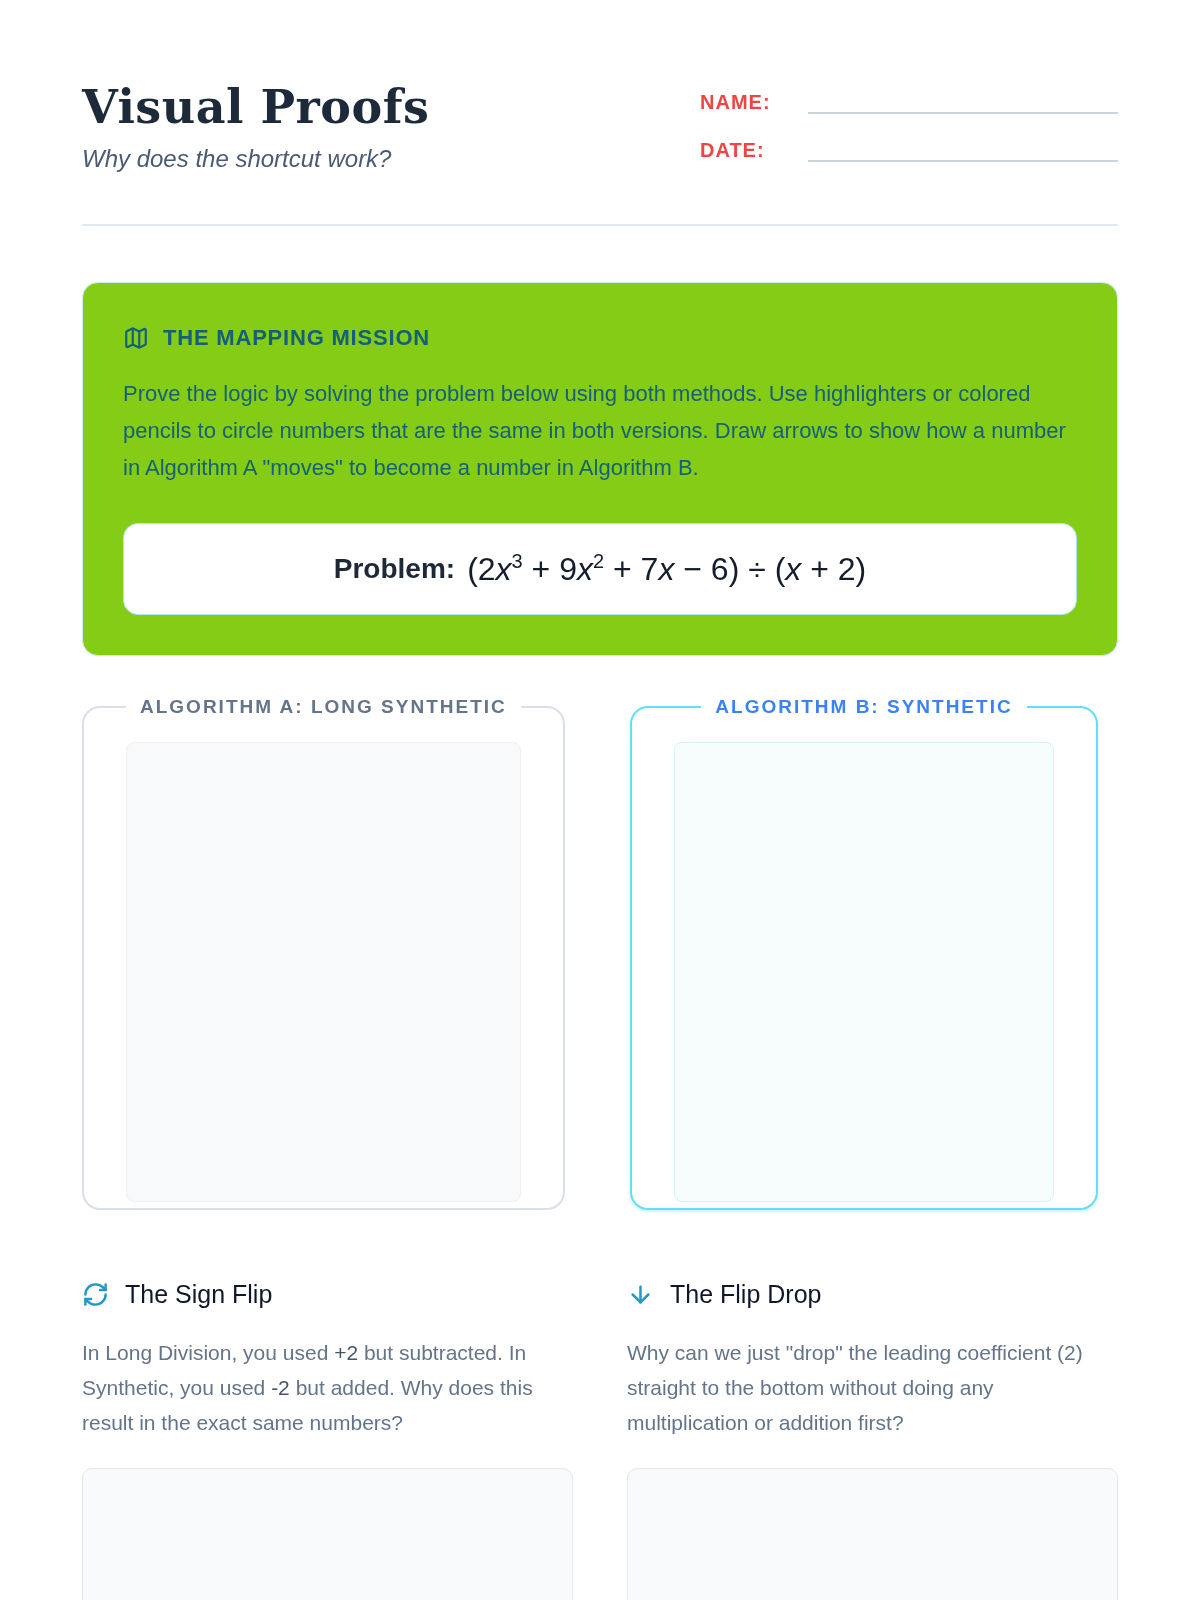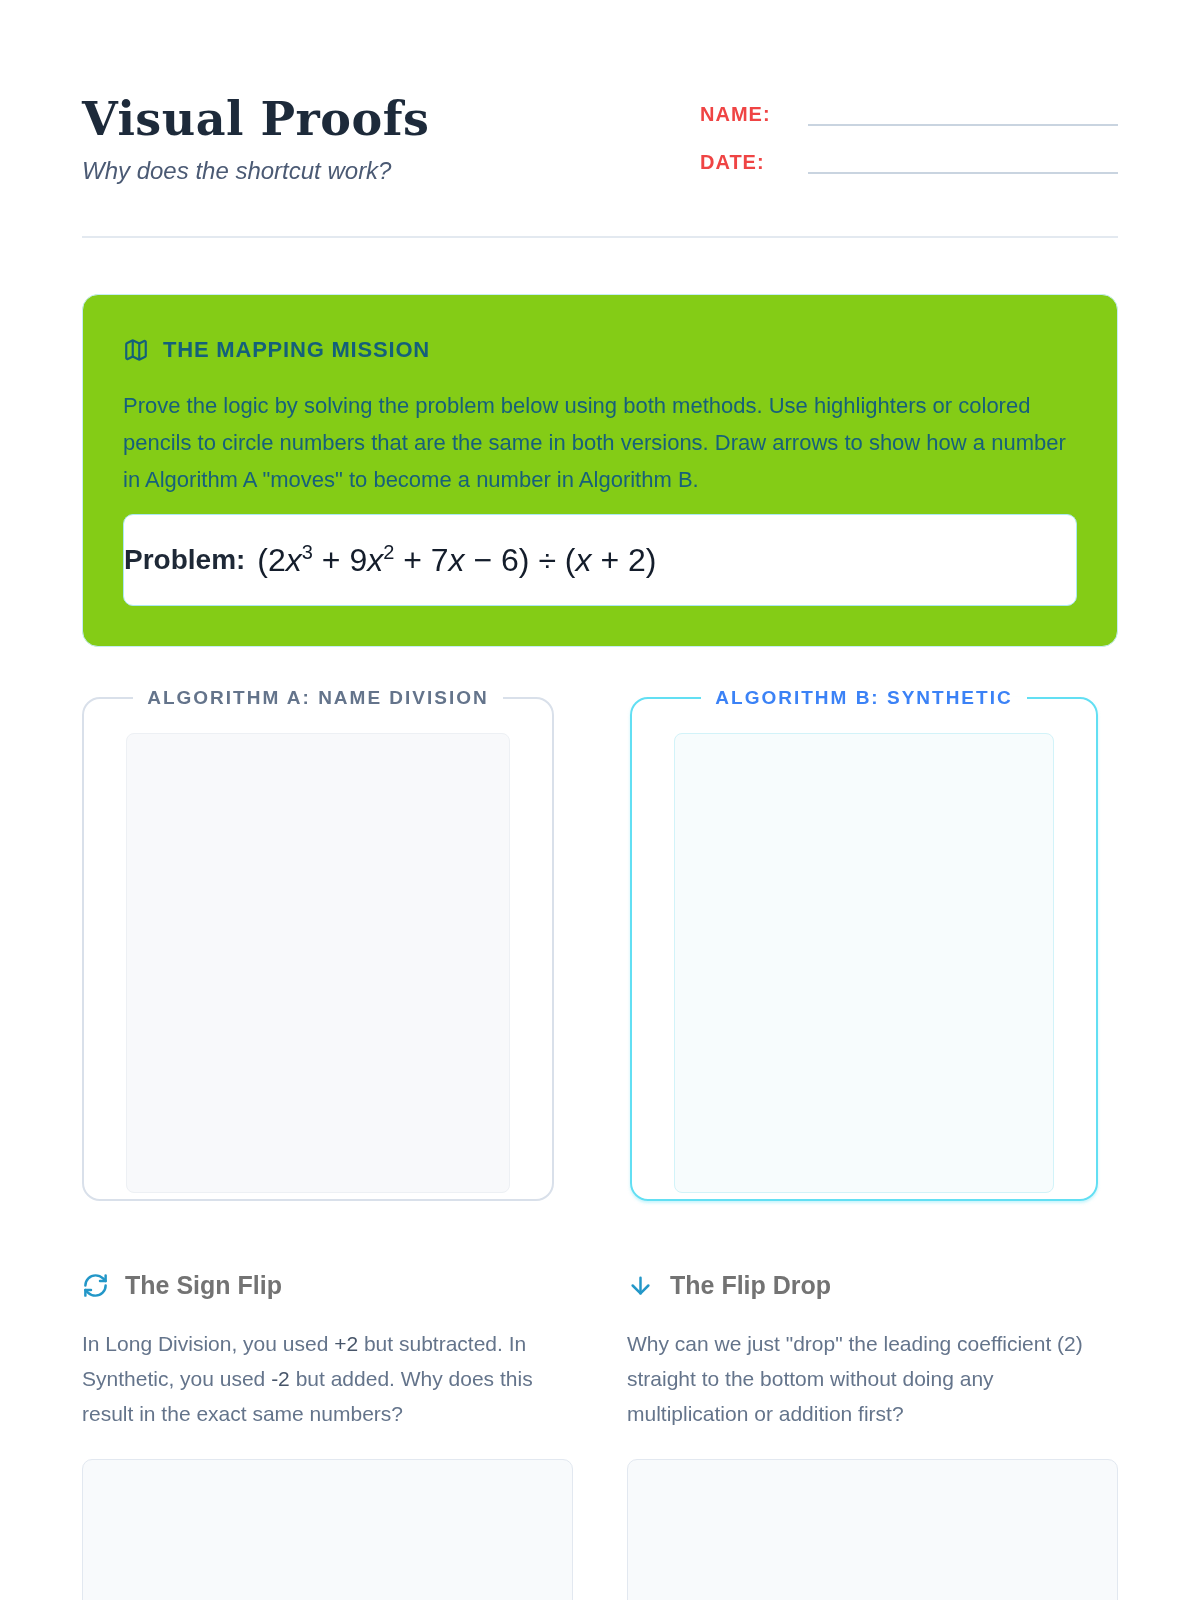--- a/index.html
+++ b/index.html
@@ -1,21 +1,21 @@
 <!DOCTYPE html>
 <html><head>
 <meta charset="utf-8">
 <style>
   * { margin:0; padding:0; box-sizing:border-box; }
   html,body { background:#fff; }
   .page {
     position:relative; width:1196px; height:1600px; margin:0 auto;
     background:#ffffff; overflow:hidden;
     font-family:"Liberation Sans", sans-serif; color:#1d2a3a;
-    padding:16px 80px;
+    padding:4px 80px;
   }
   
   .header { display:flex; justify-content:space-between; align-items:flex-start; padding-top:78px; }
   .doc-title {
     font-family:"DejaVu Serif", serif; font-weight:700; font-size:46px;
     color:#1d2a3a; line-height:1.1; letter-spacing:0.5px;
   }
   .doc-subtitle {
     margin-top:12px; font-style:italic; font-size:24px; color:#4b5a74;
   }
@@ -36,23 +36,23 @@
   .mission-head { display:flex; align-items:center; gap:14px; }
   .mission-title {
     font-size:22px; font-weight:700; color:#14607a; letter-spacing:0.8px;
   }
   .mission-body {
     margin-top:24px; font-size:22px; line-height:37px; color:#17607a;
   }
   .seg-bold { font-weight:400; }
   .seg-italic { font-style:italic; }
   .problem-box {
-    margin-top:16px; background:#ffffff; border:1px solid #abe8f2;
-    border-radius:10px; height:92px;
-    display:flex; align-items:center; justify-content:flex-start; gap:12px;
+    margin-top:37px; background:#ffffff; border:1px solid #abe8f2;
+    border-radius:15px; height:92px;
+    display:flex; align-items:center; justify-content:center; gap:12px;
   }
   .problem-label { font-size:28px; font-weight:700; color:#1e2836; }
   .problem-expr {
     font-family:Liberation Sans, sans-serif; font-size:32px; color:#141d2b;
   }
   .problem-expr sup { font-size:20px; line-height:0; }
 
   
   .algo-grid {
     margin-top:40px; display:grid; grid-template-columns:472px 468px;
@@ -72,21 +72,21 @@
   .work-area { margin-top:24px; height:460px; border-radius:8px; }
   .algo-a .work-area { background:#f8f9fb; border:1px solid #edf0f4; }
   .algo-b .work-area { background:#f7fcfd; border:1px solid #d2f3f9; }
 
   
   .q-grid {
     margin-top:70px; display:grid; grid-template-columns:1fr 1fr;
     column-gap:54px;
   }
   .q-head { display:flex; align-items:center; gap:16px; }
-  .q-title { font-size:25px; font-weight:700; color:#737373; }
+  .q-title { font-size:25px; font-weight:400; color:#0f172a; }
   .q-body { margin-top:26px; font-size:21px; line-height:35px; color:#64748b; }
   .q-body .seg-bold { color:#475569; }
   .answer-box {
     margin-top:28px; height:210px; background:#f8fafc;
     border:1px solid #e2e8f0; border-radius:10px;
   }
   .icon { flex:none; display:inline-flex; }
   .icon svg { display:block; }
 </style>
 </head>
@@ -126,21 +126,21 @@
     </div>
     <p class="mission-body"><span>Prove the logic by solving the problem below using </span><span class="seg-bold">both</span><span> methods. Use </span><span class="seg-bold">highlighters</span><span> or </span><span class="seg-bold">colored pencils</span><span> to circle numbers that are the same in both versions. Draw arrows to show how a number in Algorithm A "moves" to become a number in Algorithm B.</span></p>
     <div class="problem-box">
       <span class="problem-label">Problem:</span>
       <span class="problem-expr"><span>(2</span><span class="seg-italic">x</span><sup>3</sup><span> + 9</span><span class="seg-italic">x</span><sup>2</sup><span> + 7</span><span class="seg-italic">x</span><span> − 6) ÷ (</span><span class="seg-italic">x</span><span> + 2)</span></span>
     </div>
   </div>
 
   <div class="algo-grid">
     <fieldset class="algo algo-a">
-      <legend>ALGORITHM A: NAME DIVISION</legend>
+      <legend>ALGORITHM A: LONG SYNTHETIC</legend>
       <div class="work-area"></div>
     </fieldset>
     <fieldset class="algo algo-b">
       <legend>ALGORITHM B: SYNTHETIC</legend>
       <div class="work-area"></div>
     </fieldset>
   </div>
 
   <div class="q-grid">
     <div class="q-col">

